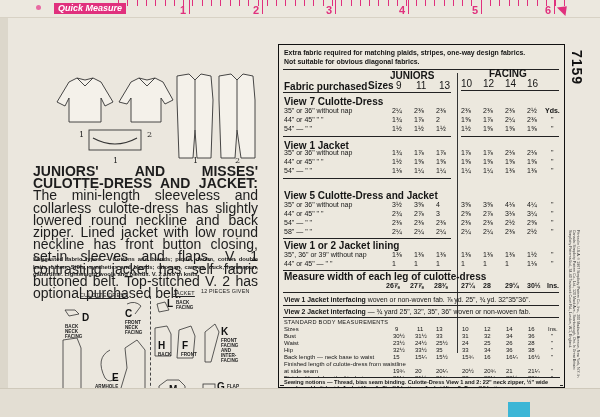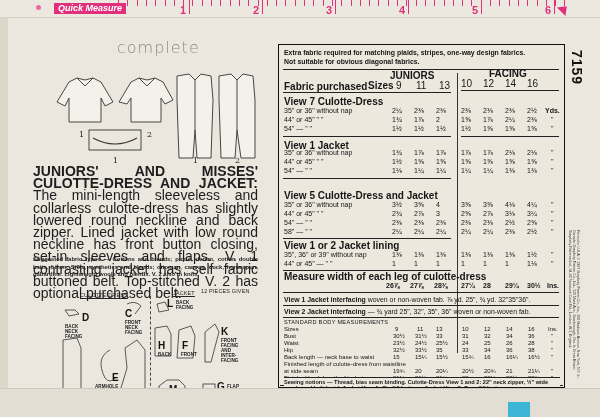--- a/index.html
+++ b/index.html
@@ -64,21 +64,20 @@
     <div class="ticks"></div>
     <span class="num" style="left:180px">1</span>
     <span class="num" style="left:253px">2</span>
     <span class="num" style="left:326px">3</span>
     <span class="num" style="left:399px">4</span>
     <span class="num" style="left:472px">5</span>
     <span class="num" style="left:545px">6</span>
     <span class="arrow"></span>
   </div>
 
-  <div class="complete">complete</div>
 
   <div class="sketches">
     <svg width="210" height="100" viewBox="0 0 210 100">
       <g fill="#f4f1ea" stroke="#333" stroke-width="0.9">
 
         <path d="M2,32 L14,12 L22,8 L30,10 L38,8 L46,12 L58,32 L50,36 L46,28 L46,52 L14,52 L14,28 L10,36 Z"></path>
         <path d="M22,8 L30,16 L38,8" fill="none"></path>
 
         <path d="M64,32 L76,12 L84,8 L92,10 L100,8 L108,12 L118,30 L110,34 L106,28 L106,52 L76,52 L76,28 L72,34 Z"></path>
         <path d="M84,8 L92,16 L100,8" fill="none"></path>

